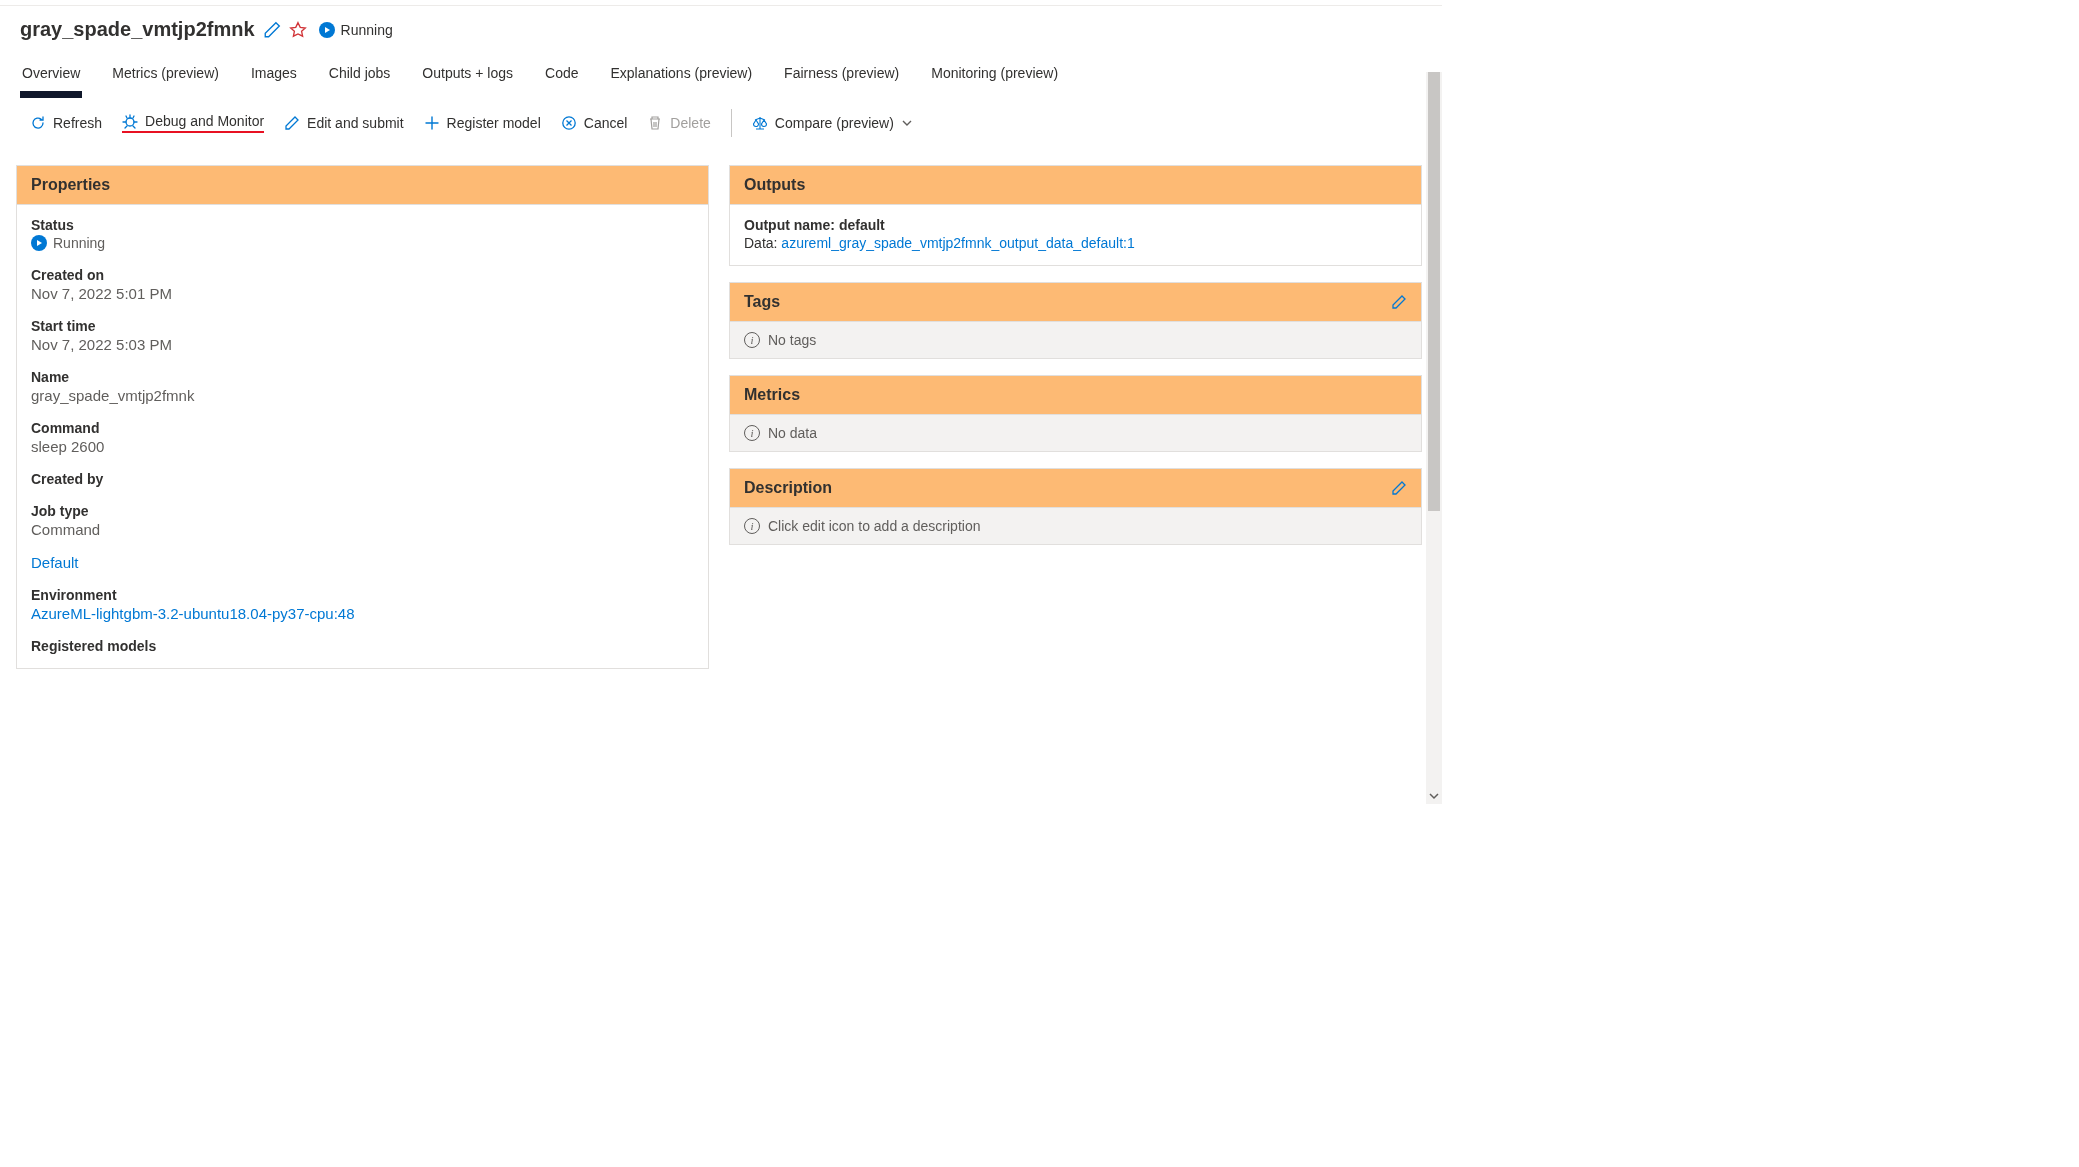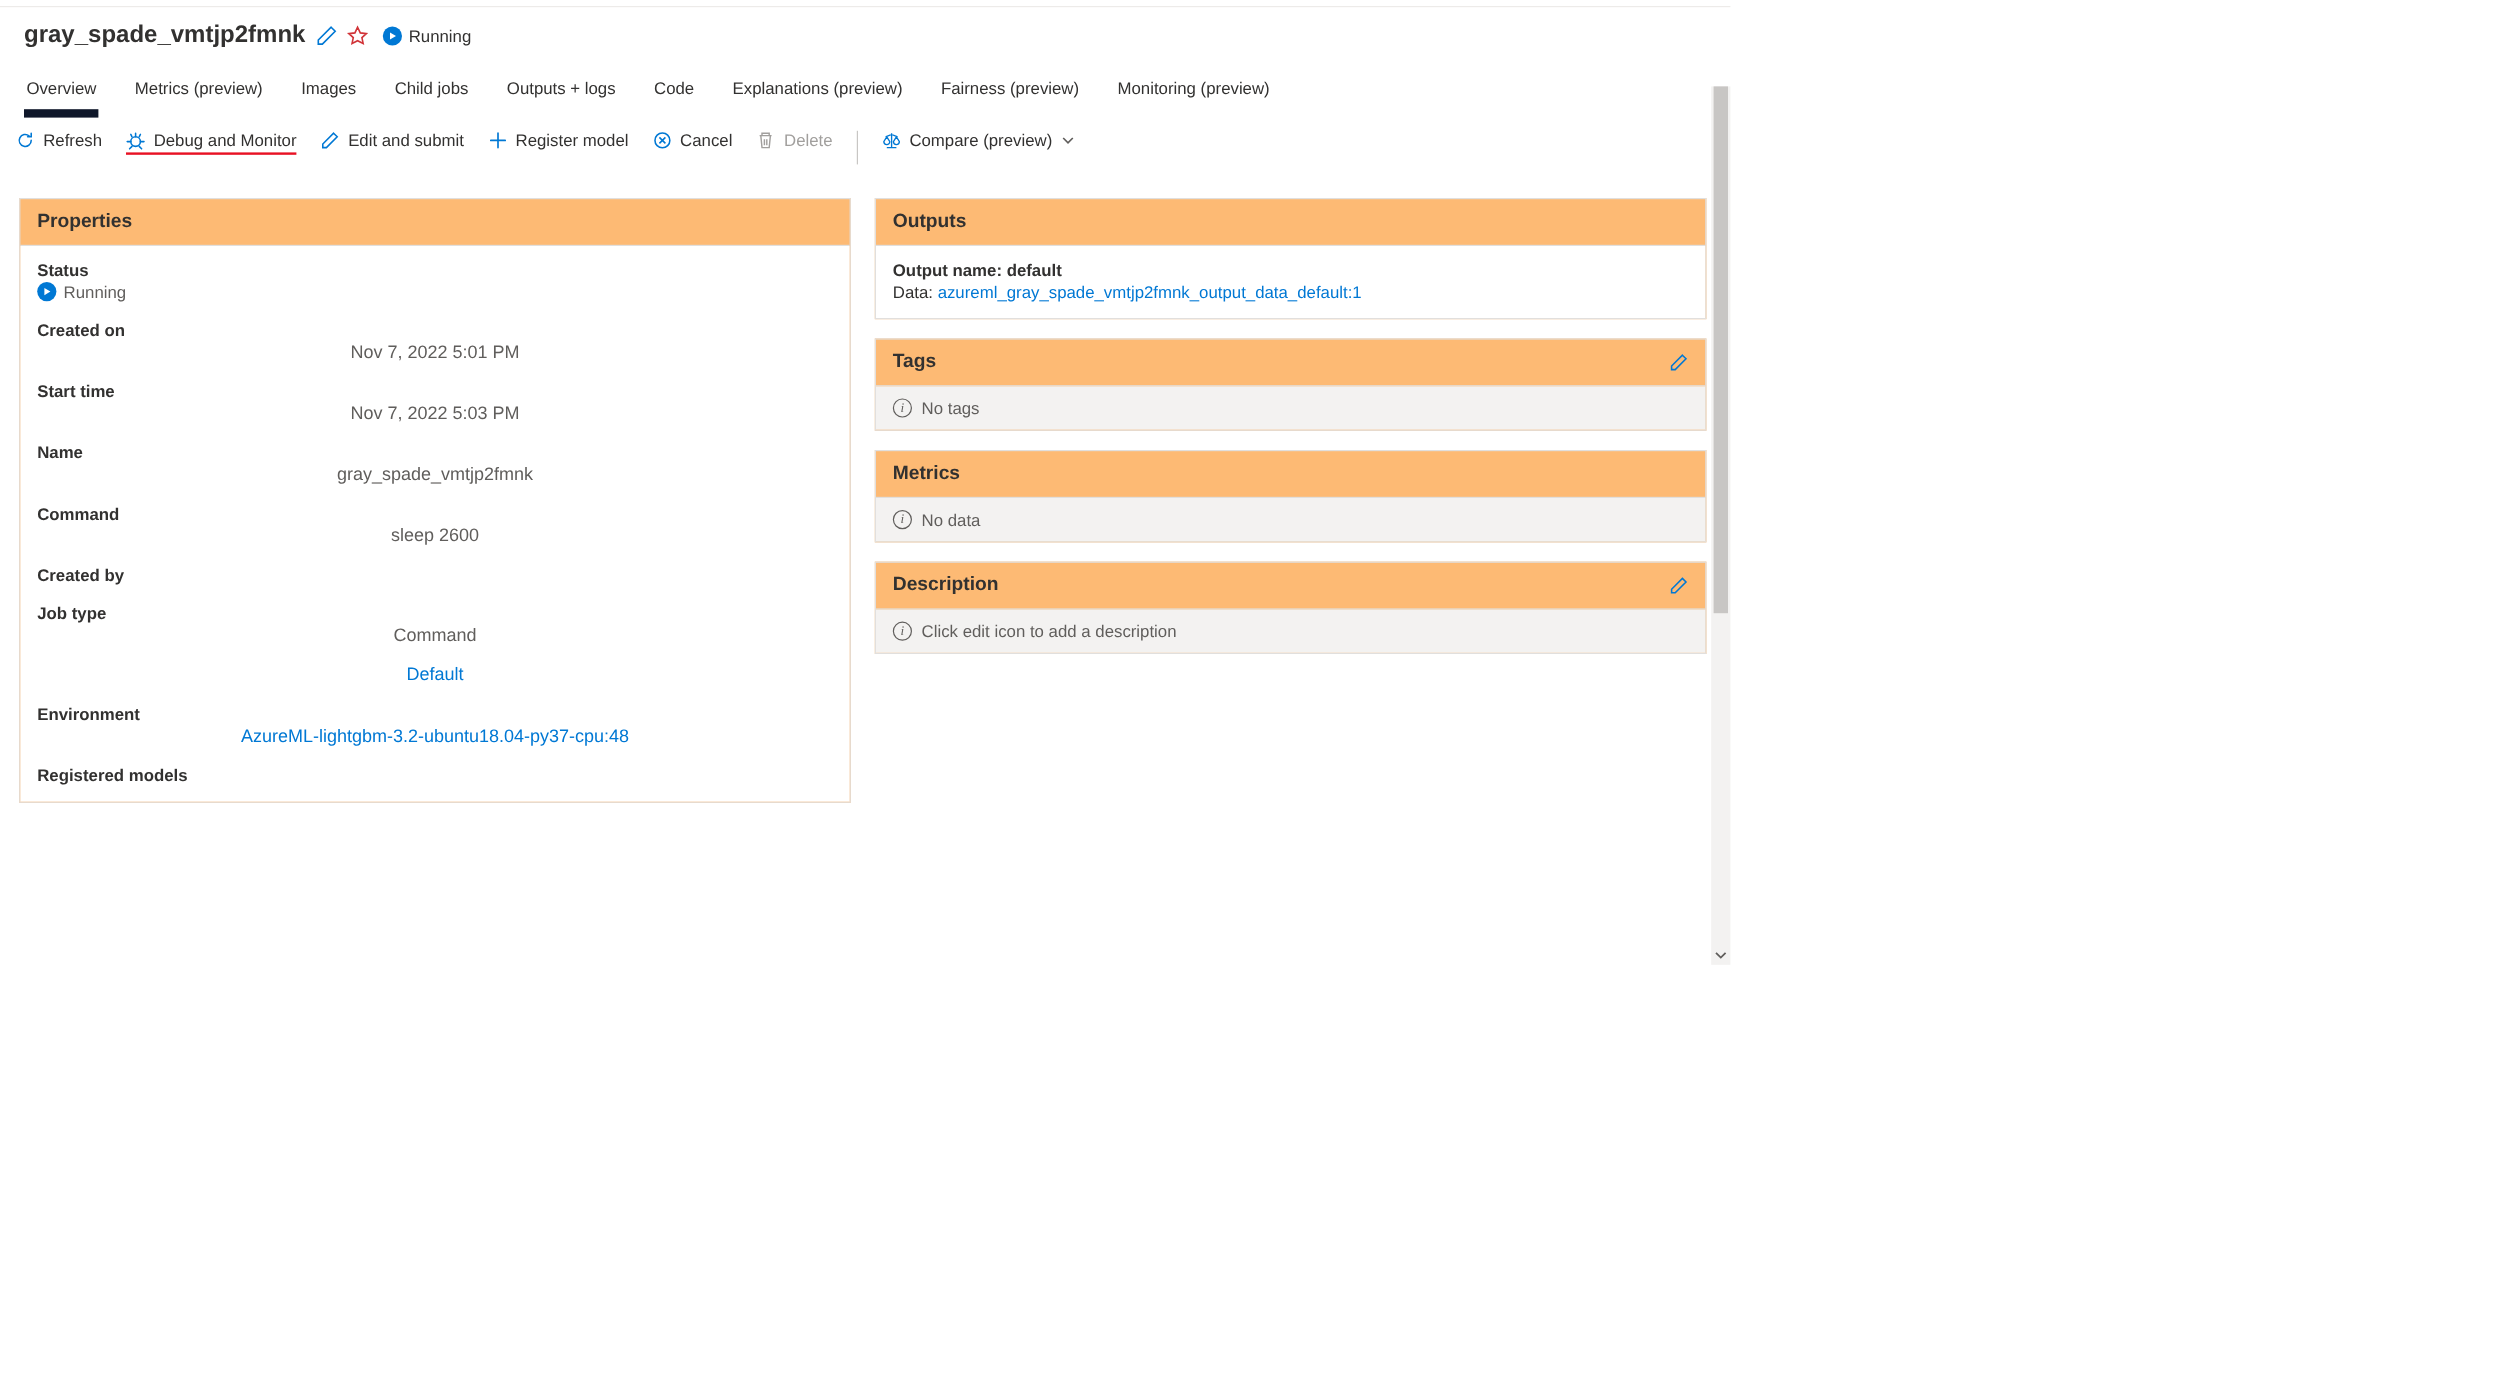--- a/index.html
+++ b/index.html
@@ -81,23 +81,23 @@
     color: #323130;
     cursor: pointer;
     border-bottom: 3px solid transparent;
   }
   .tab.active {
     font-weight: 400;
     border-bottom: 7px solid #0f172a;
   }
   .toolbar {
     display: flex;
-    align-items: flex-start;
+    align-items: center;
     gap: 20px;
-    padding: 10px 13px;
+    padding: 10px 30px;
   }
   .tool {
     display: inline-flex;
     align-items: center;
     gap: 7px;
     font-size: 14px;
     color: #323130;
     cursor: pointer;
   }
   .tool.disabled { color: #a19f9d; }
@@ -139,21 +139,21 @@
   .card-body.gray {
     background: #f3f2f1;
     padding: 10px 14px;
     display: flex;
     align-items: center;
     gap: 8px;
     color: #605e5c;
   }
   .prop-item { margin-bottom: 16px; }
   .prop-label { font-weight: 600; font-size: 14px; color: #323130; }
-  .prop-value { font-size: 15px; color: #605e5c; margin-top: 2px; text-align: center; }
+  .prop-value { font-size: 15px; color: #605e5c; margin-top: 2px; }
   .status-row { display: flex; align-items: center; gap: 6px; margin-top: 2px; }
   .status-row .play-circle { width: 16px; height: 16px; }
   .link { color: #0078d4; cursor: pointer; }
   .info-circ {
     width: 16px; height: 16px; border: 1px solid #605e5c; border-radius: 50%;
     display: inline-flex; align-items: center; justify-content: center;
     font-size: 11px; font-style: italic; font-family: Georgia, serif;
     color: #605e5c;
   }
   .scrollbar-fake {

